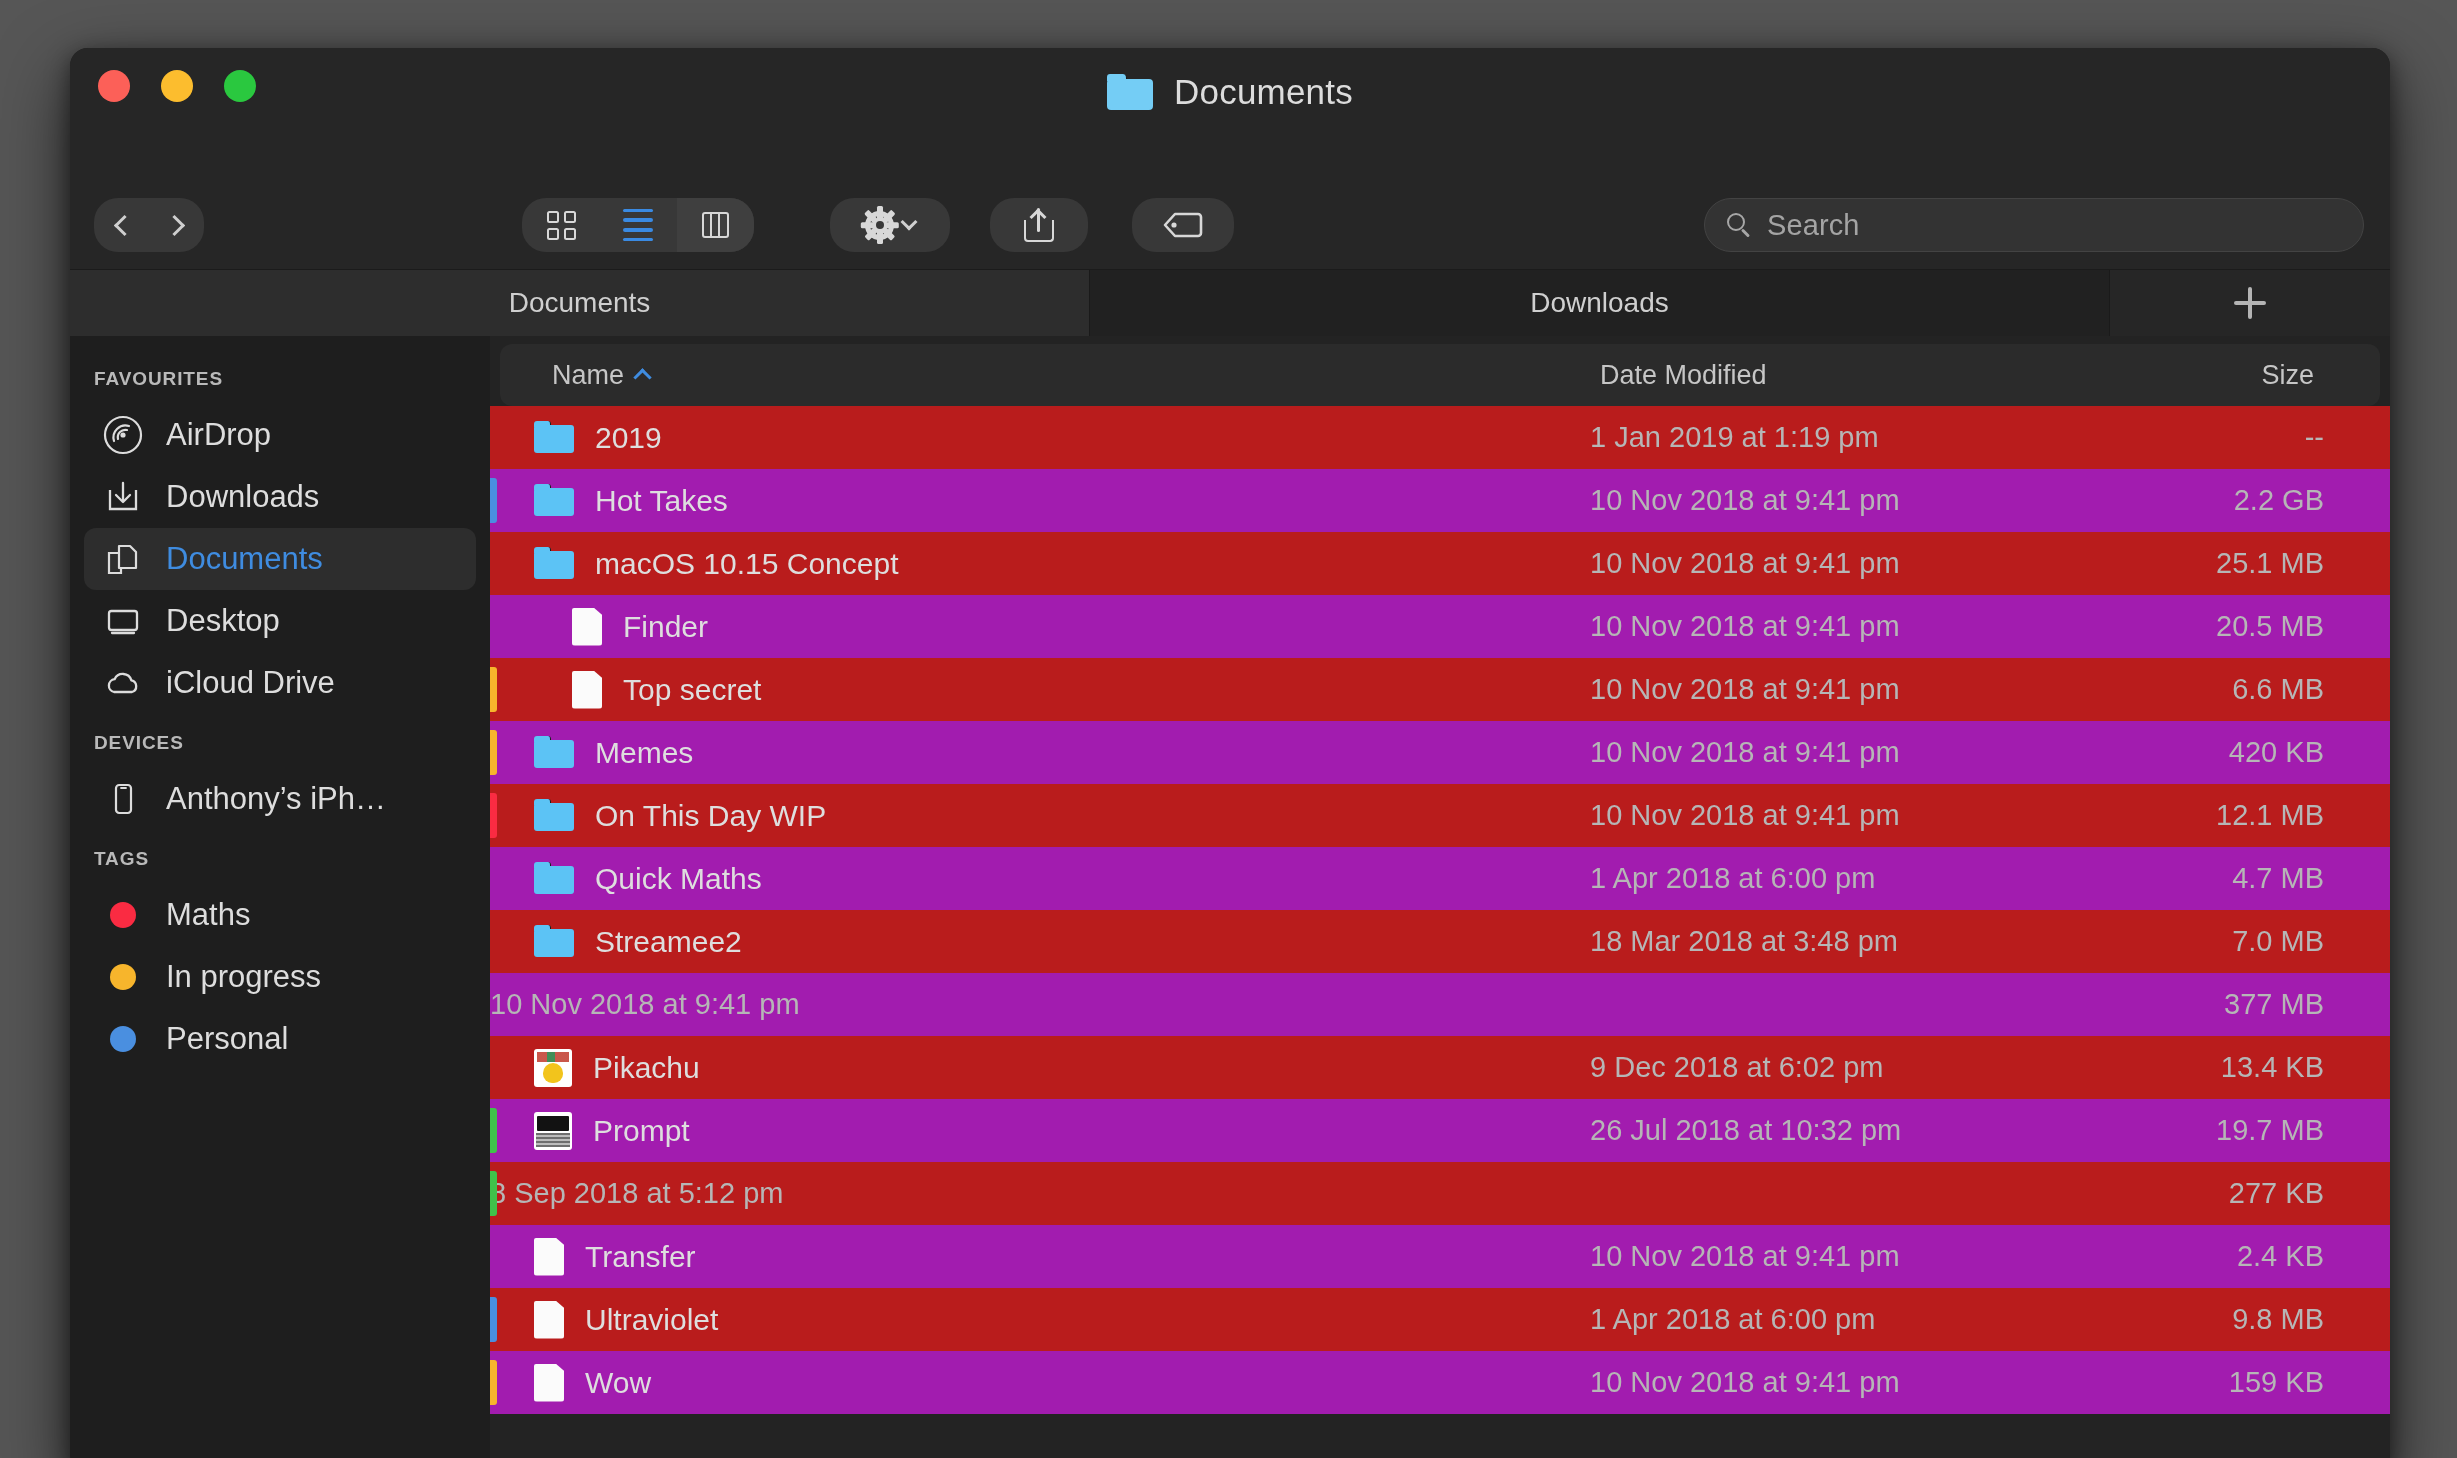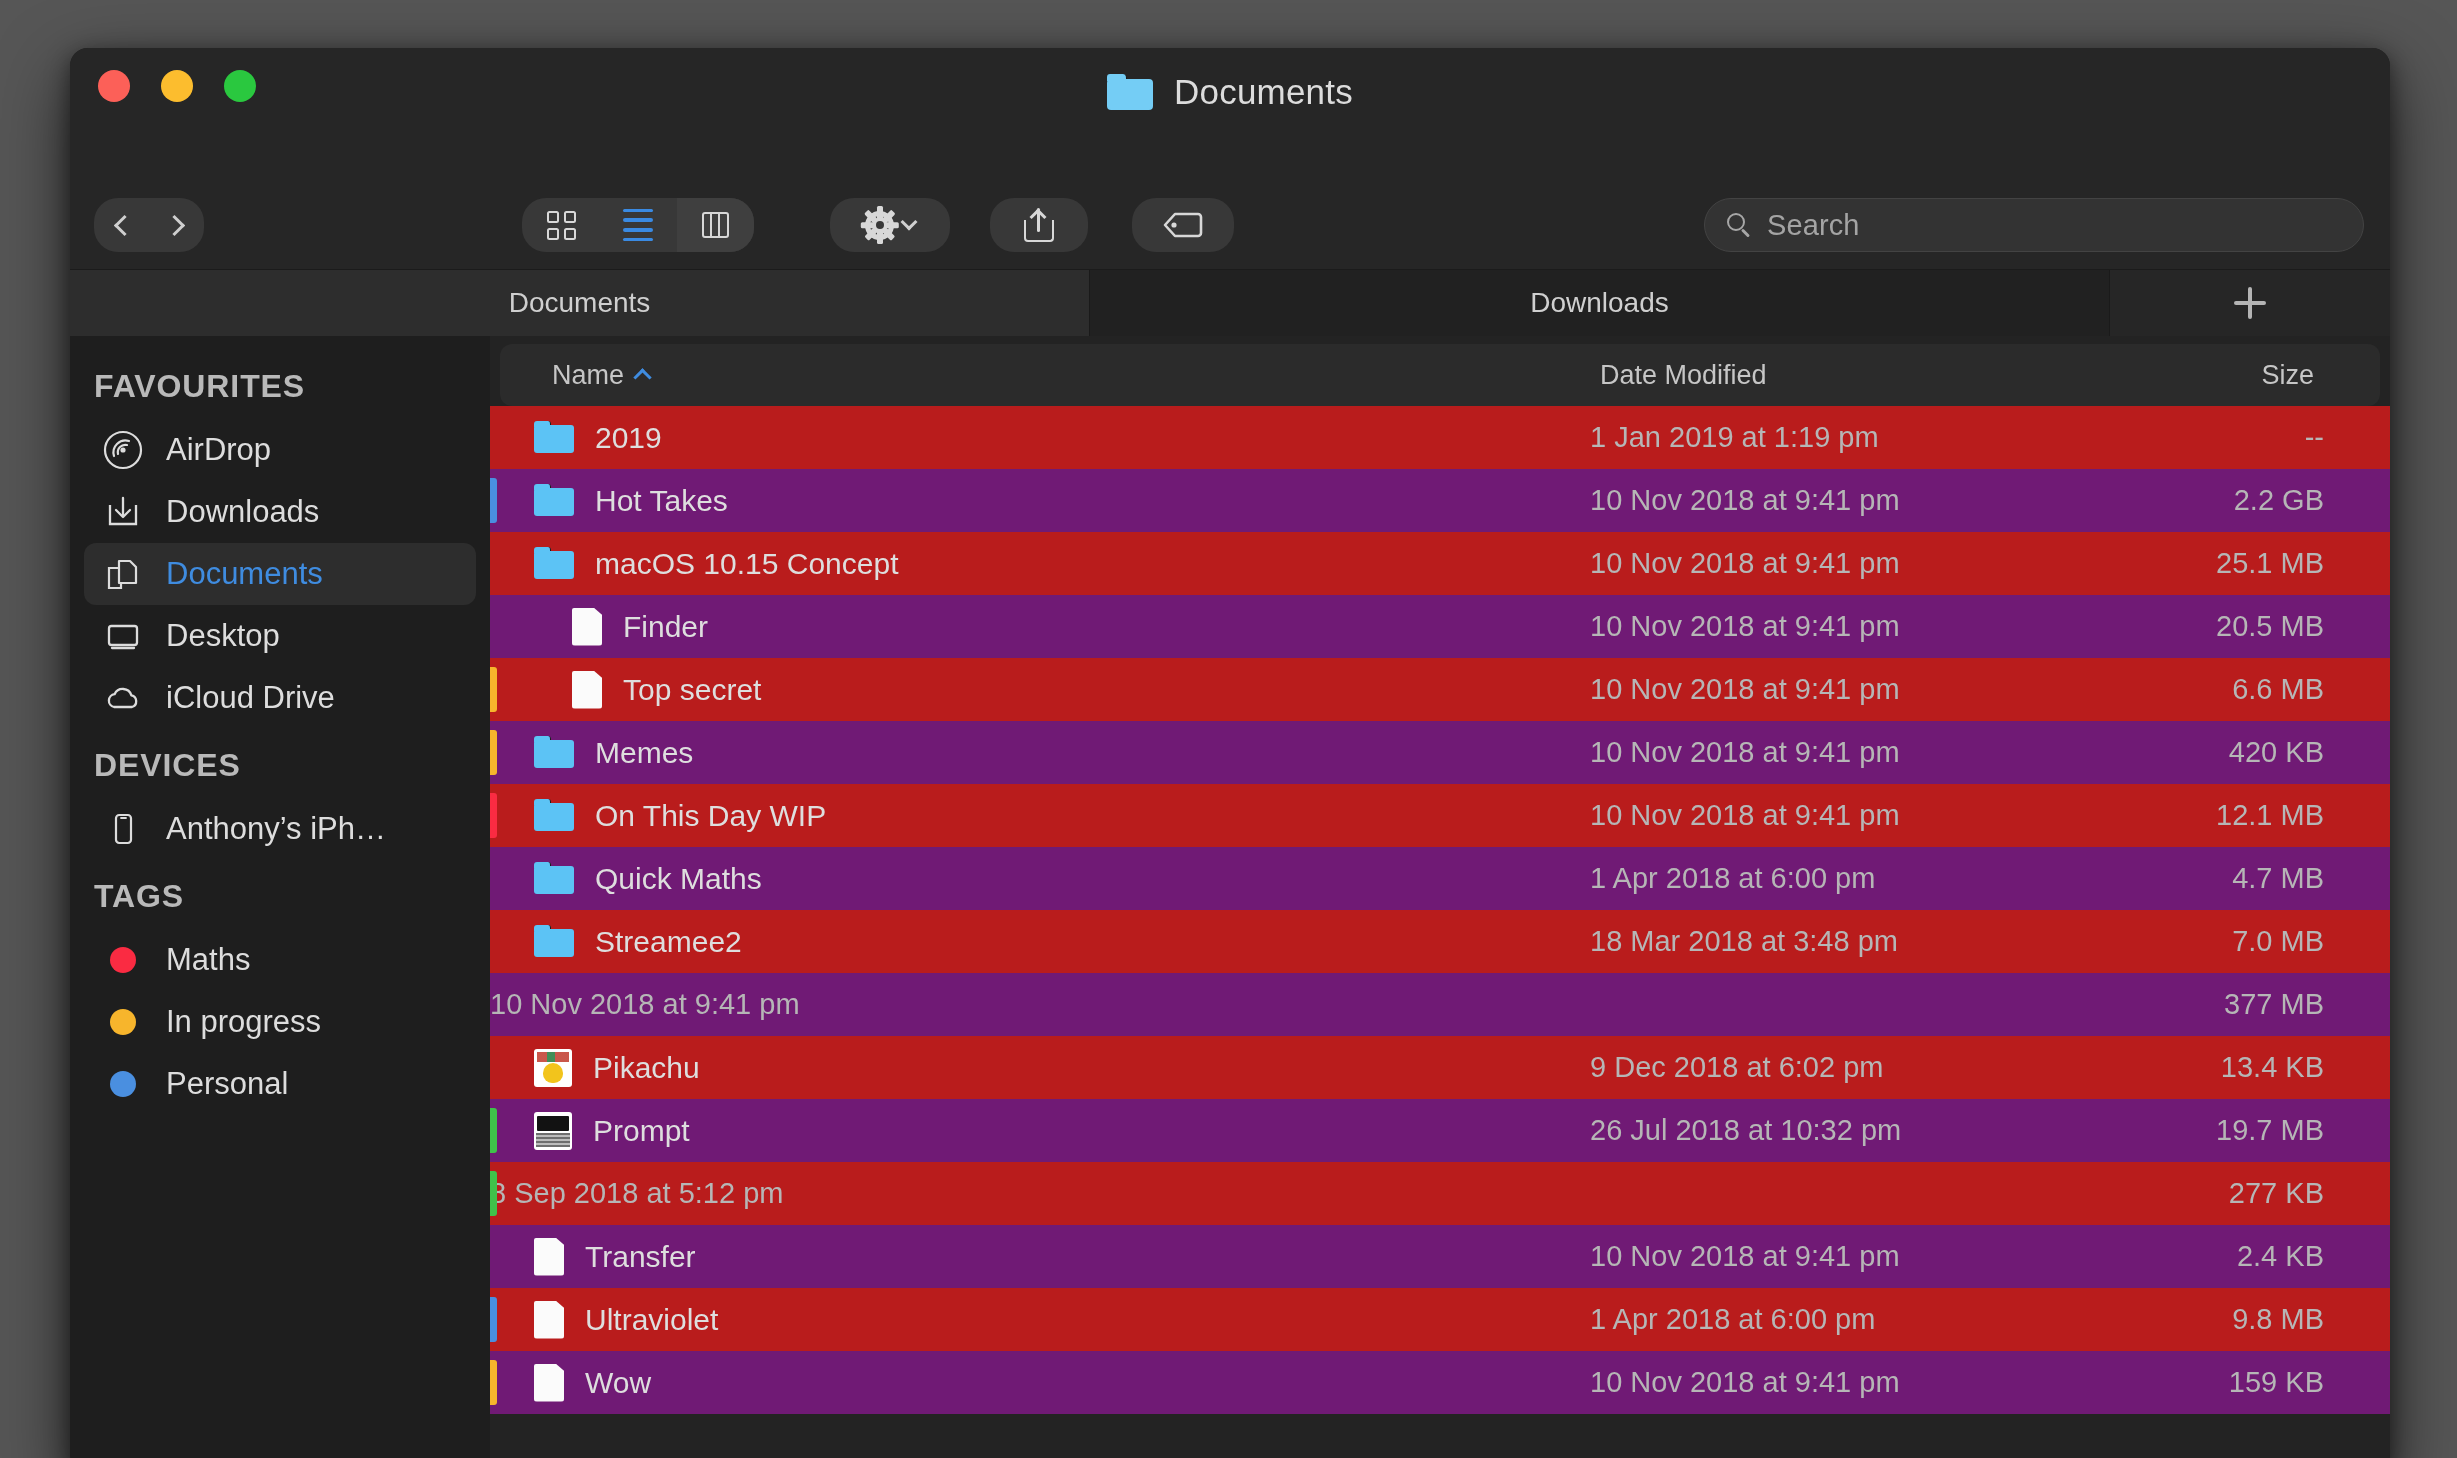--- a/index.html
+++ b/index.html
@@ -226,21 +226,21 @@
   }
 
   
   #sidebar {
     width:420px; flex:0 0 420px;
     background:#1e1e1e;
     padding-top:14px;
     overflow:hidden;
   }
   .sb-header {
-    font-size:32px; font-weight:bold; color:#b9b9b9;
+    font-size:19px; font-weight:bold; color:#b9b9b9;
     letter-spacing:.9px; padding:18px 0 14px 24px;
   }
   .sb-item {
     display:flex; align-items:center; gap:22px;
     height:62px; margin:0 14px; padding-left:18px;
     border-radius:12px;
     color:#dddddd; font-size:31px;
   }
   .sb-item.selected { background:#2d2d2d; }
   .sb-item.selected .sb-label { color:#3f8ce0; }
@@ -270,21 +270,21 @@
     border-left:3px solid #3f8ce0; border-top:3px solid #3f8ce0;
     transform:rotate(45deg); margin-top:5px;
   }
 
   .row {
     display:flex; align-items:center;
     height:63px; position:relative;
     font-size:30px; color:#dedede;
   }
   .row.odd  { background:#b91c1c; }
-  .row.even { background:#701a75; }
+  .row.even { background:#a21caf; }
   .tagbar {
     position:absolute; left:0; top:9px; width:7px; height:45px;
     border-radius:0 3px 3px 0;
   }
   .r-name {
     width:1100px; display:flex; align-items:center; gap:21px;
     padding-left:44px;
   }
   .r-name.indent { padding-left:82px; }
   .r-date { width:480px; color:#b6b6b6; font-size:29px; }

